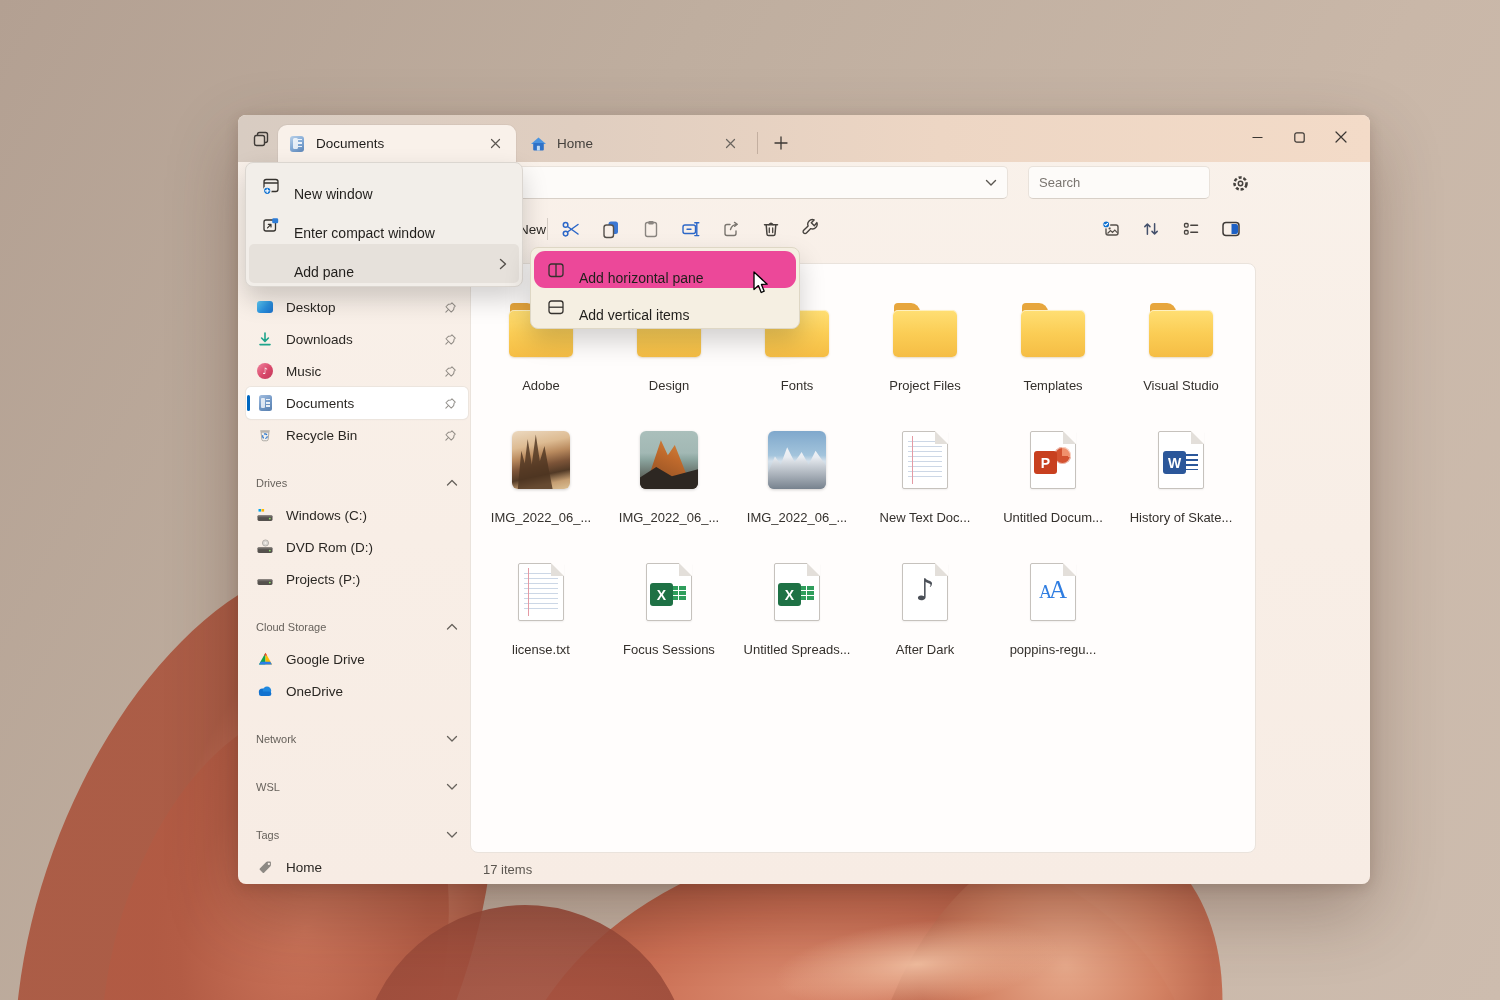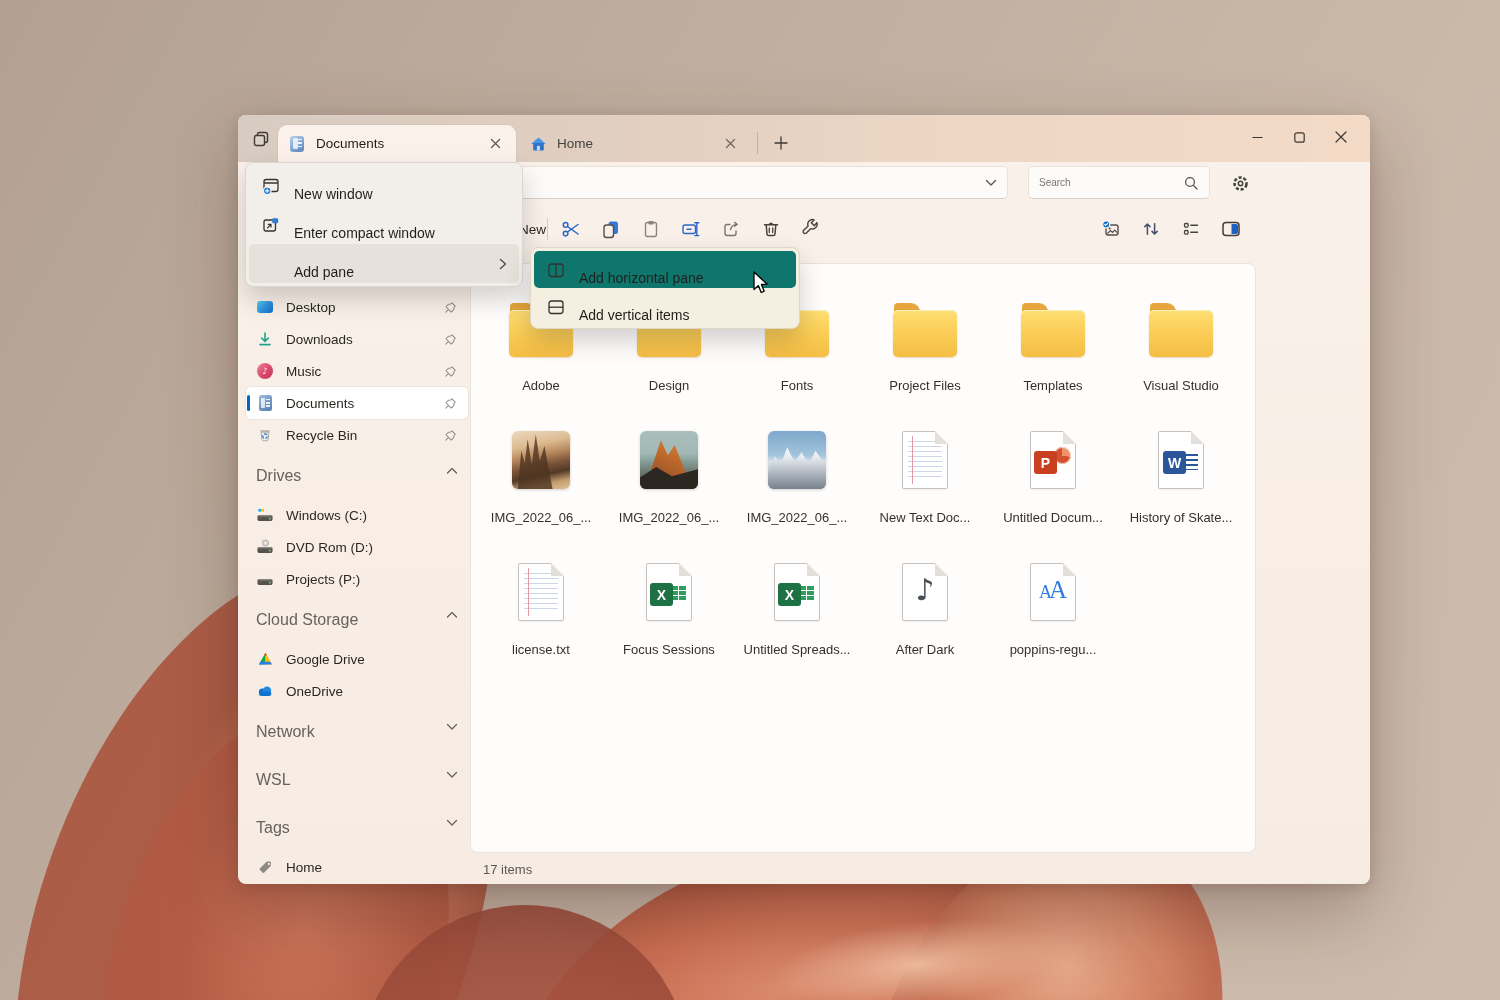--- a/index.html
+++ b/index.html
@@ -32,21 +32,21 @@
   .tab-close { width:22px; height:22px; display:flex; align-items:center; justify-content:center; border-radius:4px; color:#5c5752; font-size:13px; }
   .tab-divider { position:absolute; left:519px; top:17px; width:1px; height:22px; background:rgba(90,70,60,.25); }
   .newtab-btn { position:absolute; left:528px; top:13px; width:30px; height:30px; display:flex; align-items:center; justify-content:center; color:#3c3834; border-radius:5px; }
   .win-controls { position:absolute; right:8px; top:6px; display:flex; }
   .win-btn { width:42px; height:32px; display:flex; align-items:center; justify-content:center; color:#3a3632; }
 
   
   .navrow { position:relative; height:43px; }
   .addressbar { position:absolute; left:240px; top:4px; width:530px; height:33px; background:#fdfbf9; border:1px solid #e9e2db; border-bottom-color:#d8d0c8; border-radius:5px; display:flex; align-items:center; justify-content:flex-end; padding:0 10px; }
   .searchbox { position:absolute; left:790px; top:4px; width:182px; height:33px; background:#fdfbf9; border:1px solid #e9e2db; border-bottom-color:#d8d0c8; border-radius:5px; display:flex; align-items:center; padding:0 10px; }
-  .searchbox input { flex:1; border:none; outline:none; background:transparent; font-size:10px; font-family:"Liberation Sans",sans-serif; color:#737373; }
+  .searchbox input { flex:1; border:none; outline:none; background:transparent; font-size:13px; font-family:"Liberation Sans",sans-serif; color:#737373; }
   .searchbox input::placeholder { color:#7a7570; }
   .settings-btn { position:absolute; left:986px; top:6px; width:32px; height:30px; display:flex; align-items:center; justify-content:center; border-radius:5px; }
 
   
   .toolbarrow { position:relative; height:48px; }
   .new-btn { position:absolute; left:250px; top:7px; height:34px; display:flex; align-items:center; gap:8px; font-size:13.5px; color:#2b2824; padding:0 8px; border-radius:5px; }
   .tb-divider { position:absolute; left:309px; top:13px; width:1px; height:22px; background:#d5cdc5; }
   .tb-group-left  { position:absolute; left:313px; top:6px; display:flex; }
   .tb-group-right { position:absolute; left:853px; top:6px; display:flex; }
   .tb-btn { width:40px; height:36px; display:flex; align-items:center; justify-content:center; border-radius:5px; }
@@ -57,21 +57,21 @@
   .statusbar { position:absolute; left:245px; top:609px; font-size:13px; color:#5b5650; }
 
   
   .sidebar { position:absolute; left:8px; top:38px; width:222px; }
   .srow { height:32px; display:flex; align-items:center; padding:0 10px; border-radius:5px; position:relative; font-size:13.5px; color:#2a2723; }
   .srow .slabel { margin-left:12px; flex:1; }
   .srow.selected { background:#ffffff; box-shadow:0 0 0 1px #ece5de, 0 1px 2px rgba(0,0,0,.04); }
   .srow.selected::before { content:""; position:absolute; left:1px; top:8px; width:3px; height:16px; border-radius:2px; background:#0067c0; }
   .sicon { width:18px; height:18px; display:flex; align-items:center; justify-content:center; flex:none; }
   .pin { width:16px; height:16px; display:flex; align-items:center; justify-content:center; opacity:.75; }
-  .shead { height:32px; display:flex; align-items:flex-start; padding:0 10px; font-size:16px; color:#67625c; }
+  .shead { height:32px; display:flex; align-items:center; padding:0 10px; font-size:11px; color:#67625c; }
   .shead .slabel { flex:1; }
   .sgap { height:16px; }
 
   
   .grid { position:absolute; left:6px; top:26px; display:grid; grid-template-columns:repeat(6,128px); grid-auto-rows:132px; }
   .cell { position:relative; }
   .cell .icon-wrap { position:absolute; left:0; right:0; top:7px; height:60px; display:flex; align-items:flex-end; justify-content:center; }
   .cell .flabel { position:absolute; top:88px; left:-6px; right:-6px; text-align:center; font-size:13px; color:#34302c; white-space:nowrap; }
 
   
@@ -113,21 +113,21 @@
 
   
   .menu { position:absolute; left:7px; top:47px; width:278px; background:#f2eee9; border:1px solid #dbd6d0; border-radius:8px; box-shadow:0 12px 26px rgba(0,0,0,.18); padding:3px; z-index:6; }
   .menu-item { height:39px; display:flex; align-items:center; padding:0 12px; border-radius:5px; font-size:14px; color:#211f1c; }
   .menu-item.hovered { background:#e6e1db; }
   .mi-icon { width:20px; height:20px; margin-right:13px; flex:none; display:flex; align-items:center; justify-content:center; }
   .mi-label { flex:1;margin-top:16px; }
   .mi-chevron { width:14px; display:flex; justify-content:flex-end; color:#54504b; }
   .submenu { position:absolute; left:292px; top:132px; width:270px; background:#f5efe2; border:1px solid #ded7c5; border-radius:8px; box-shadow:0 12px 26px rgba(0,0,0,.18); padding:3px; z-index:7; }
   .submenu .menu-item { height:37px; }
-  .submenu .menu-item.hovered { background:#0f766e; }
+  .submenu .menu-item.hovered { background:#ec4899;border-radius:11px; }
 
   
   .cursor { position:absolute; left:752px; top:271px; z-index:20; }
 
   svg { display:block; }
 </style>
 </head>
 <body>
 
 <div class="wallpaper">

